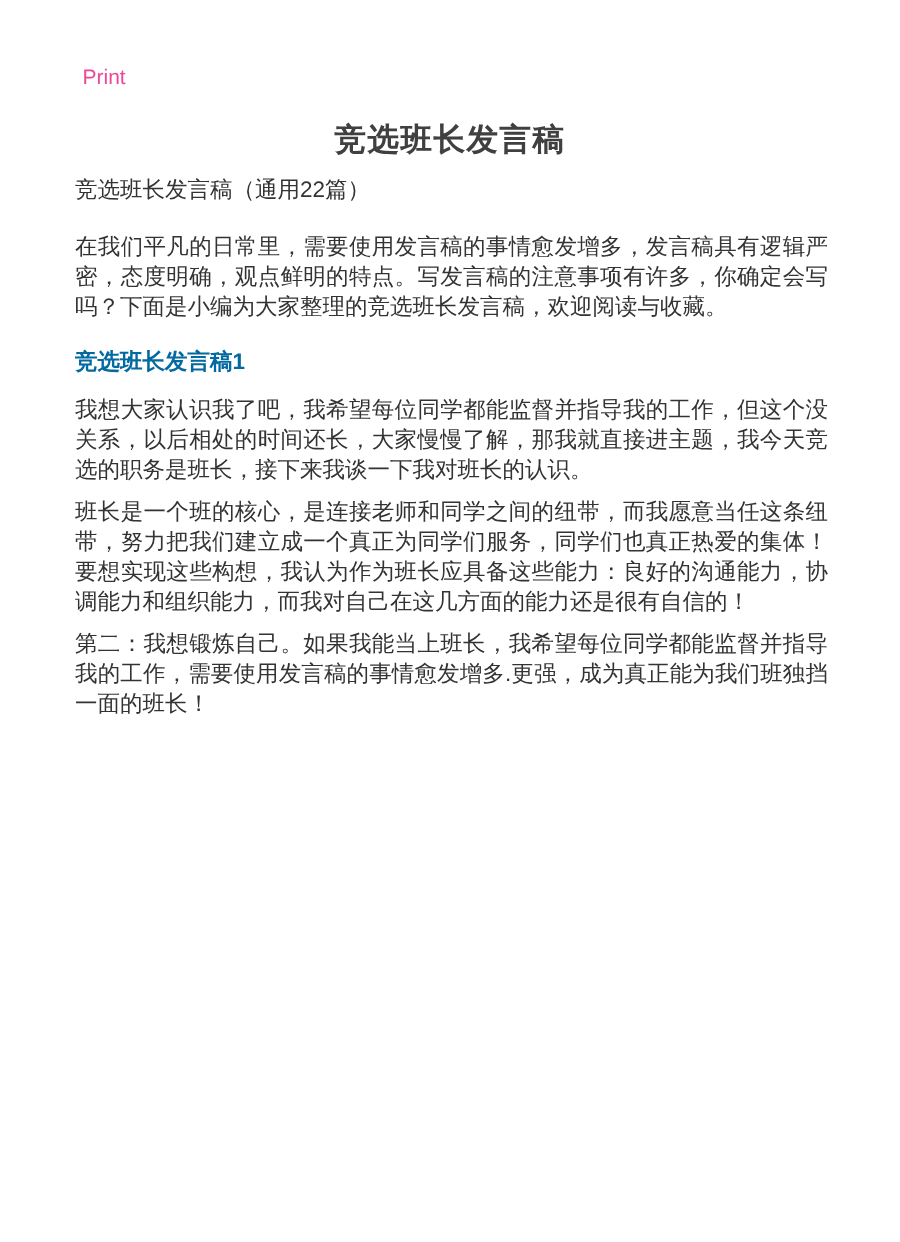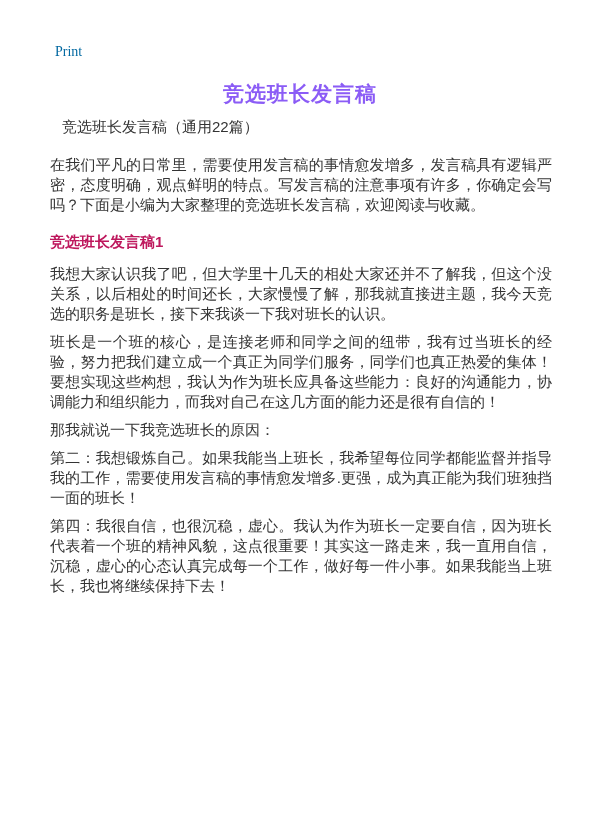--- a/index.html
+++ b/index.html
@@ -18,55 +18,55 @@
   .page {
     position: relative;
     width: 600px;
     height: 828px;
     padding-top: 44px;
     background: #ffffff;
   }
   .print-link {
     display: block;
     margin-left: 55px;
-    font-family: Liberation Serif, serif;
+    font-family: Liberation Sans, sans-serif;
     font-size: 14px;
     line-height: 15px;
-    color: #0369a1;
+    color: #ec4899;
     text-decoration: none;
     cursor: pointer;
   }
   .doc-title {
     margin: 23px 0 0 0;
     text-align: center;
     font-size: 21px;
     font-weight: bold;
     line-height: 24px;
-    color: #8b5cf6;
+    color: #404040;
     letter-spacing: 1px;
   }
   .content {
     margin: 11px 48px 0 50px;
     font-size: 15px;
     line-height: 20px;
     text-align: justify;
     color: #333333;
   }
   .subtitle {
-    margin: 0 0 18px 12px;
+    margin: 0 0 18px 0;
     font-weight: normal;
   }
   .intro {
     margin: 0 0 17px 0;
   }
   .section-heading {
     margin: 10px 0 12px 0;
     font-size: 15px;
     font-weight: bold;
-    color: #be185d;
+    color: #0369a1;
   }
   .para {
     margin: 0 0 8px 0;
   }
 </style>
 </head>
 <body>
 
 <div class="page">
   <a class="print-link">Print</a>
@@ -74,20 +74,18 @@
   <h1 class="doc-title">竞选班长发言稿</h1>
 
   <div class="content">
     <p class="subtitle">竞选班长发言稿（通用22篇）</p>
 
     <p class="intro">在我们平凡的日常里，需要使用发言稿的事情愈发增多，发言稿具有逻辑严密，态度明确，观点鲜明的特点。写发言稿的注意事项有许多，你确定会写吗？下面是小编为大家整理的竞选班长发言稿，欢迎阅读与收藏。</p>
 
     <h2 class="section-heading">竞选班长发言稿1</h2>
 
     <div>
-        <p class="para">我想大家认识我了吧，但大学里十几天的相处大家还并不了解我，但这个没关系，以后相处的时间还长，大家慢慢了解，那我就直接进主题，我今天竞选的职务是班长，接下来我谈一下我对班长的认识。</p>
-        <p class="para">班长是一个班的核心，是连接老师和同学之间的纽带，我有过当班长的经验，努力把我们建立成一个真正为同学们服务，同学们也真正热爱的集体！要想实现这些构想，我认为作为班长应具备这些能力：良好的沟通能力，协调能力和组织能力，而我对自己在这几方面的能力还是很有自信的！</p>
-        <p class="para">那我就说一下我竞选班长的原因：</p>
+        <p class="para">我想大家认识我了吧，我希望每位同学都能监督并指导我的工作，但这个没关系，以后相处的时间还长，大家慢慢了解，那我就直接进主题，我今天竞选的职务是班长，接下来我谈一下我对班长的认识。</p>
+        <p class="para">班长是一个班的核心，是连接老师和同学之间的纽带，而我愿意当任这条纽带，努力把我们建立成一个真正为同学们服务，同学们也真正热爱的集体！要想实现这些构想，我认为作为班长应具备这些能力：良好的沟通能力，协调能力和组织能力，而我对自己在这几方面的能力还是很有自信的！</p>
         <p class="para">第二：我想锻炼自己。如果我能当上班长，我希望每位同学都能监督并指导我的工作，需要使用发言稿的事情愈发增多.更强，成为真正能为我们班独挡一面的班长！</p>
-        <p class="para">第四：我很自信，也很沉稳，虚心。我认为作为班长一定要自信，因为班长代表着一个班的精神风貌，这点很重要！其实这一路走来，我一直用自信，沉稳，虚心的心态认真完成每一个工作，做好每一件小事。如果我能当上班长，我也将继续保持下去！</p>
       </div>
   </div>
 </div>
 
 </body></html>

